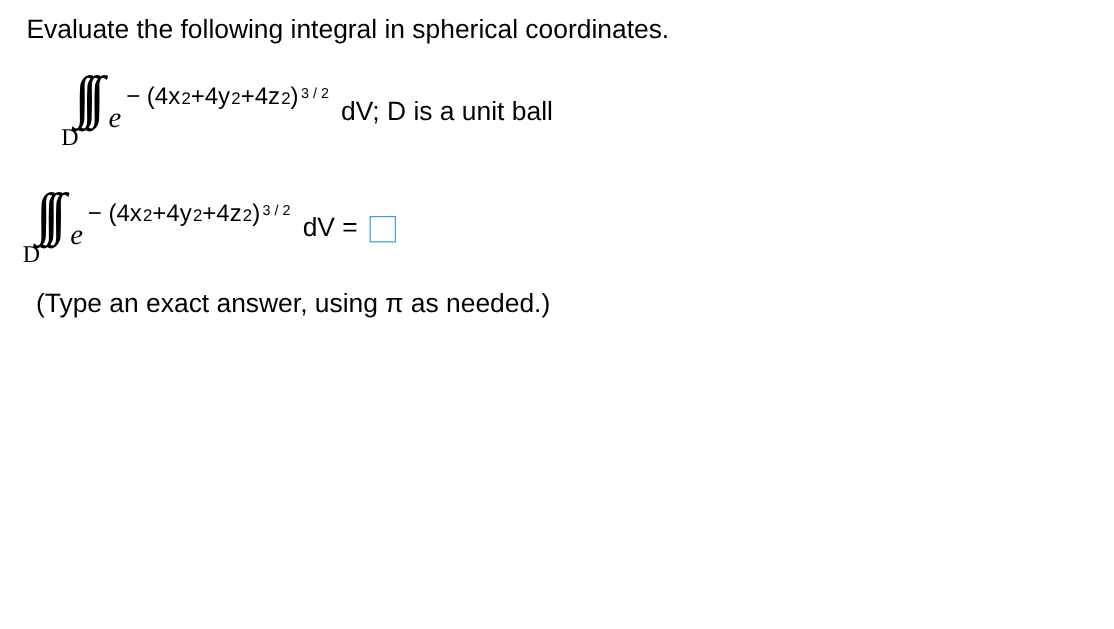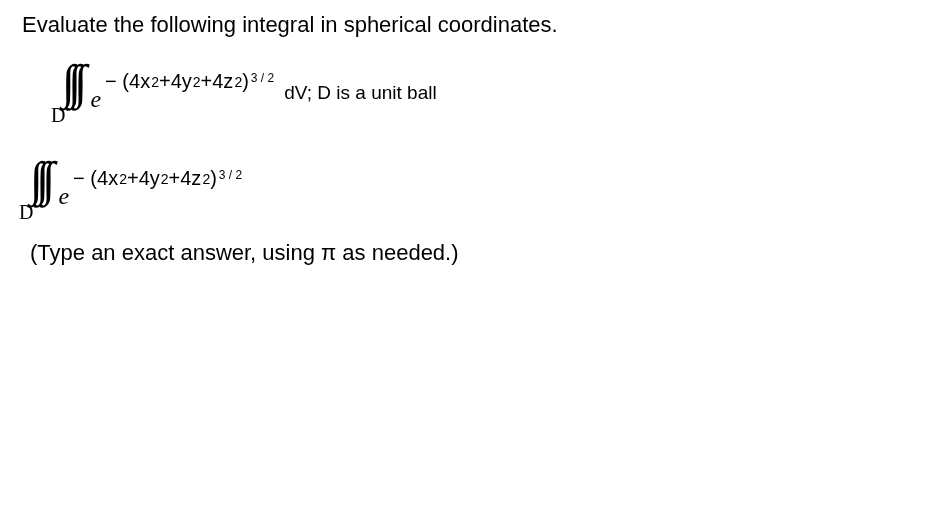--- a/index.html
+++ b/index.html
@@ -71,21 +71,21 @@
     margin-left: 1px;
   }
   .supfrac {
     font-size:12px;
     margin-left:2px;
     vertical-align: super;
     position:relative;
     top:-4px;
   }
   .after-exp {
-    font-size: 19px;
+    font-size: 22px;
     margin-left: 6px;
   }
   .answer-box {
     display:inline-block;
     width:22px;height:22px;
     border:1px solid #36a3d9;
     vertical-align: middle;
     margin-left:4px;
   }
   .hint {
@@ -150,17 +150,22 @@
           <span>4y</span>
             <span class="supsup">2</span>
           <span> + </span>
           <span>4z</span>
             <span class="supsup">2</span>
           <span>)</span>
           <span class="supfrac"> 3 / 2</span>
         </span>
       </span>
     </span>
+    <span class="after-exp">
+      <span>dV</span>
+      <span> = </span>
+      <span class="answer-box"></span>
+    </span>
   </div>
 
   <div class="hint">(Type an exact answer, using π as needed.)</div>
 
 </div>
 
 </body></html>

